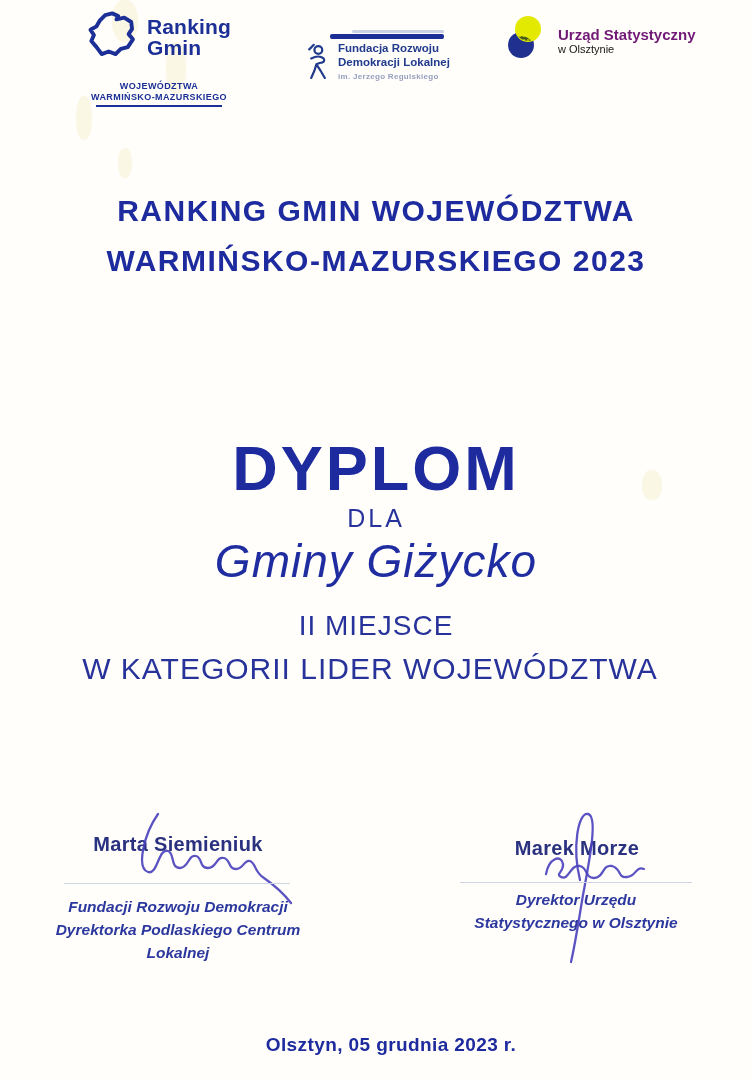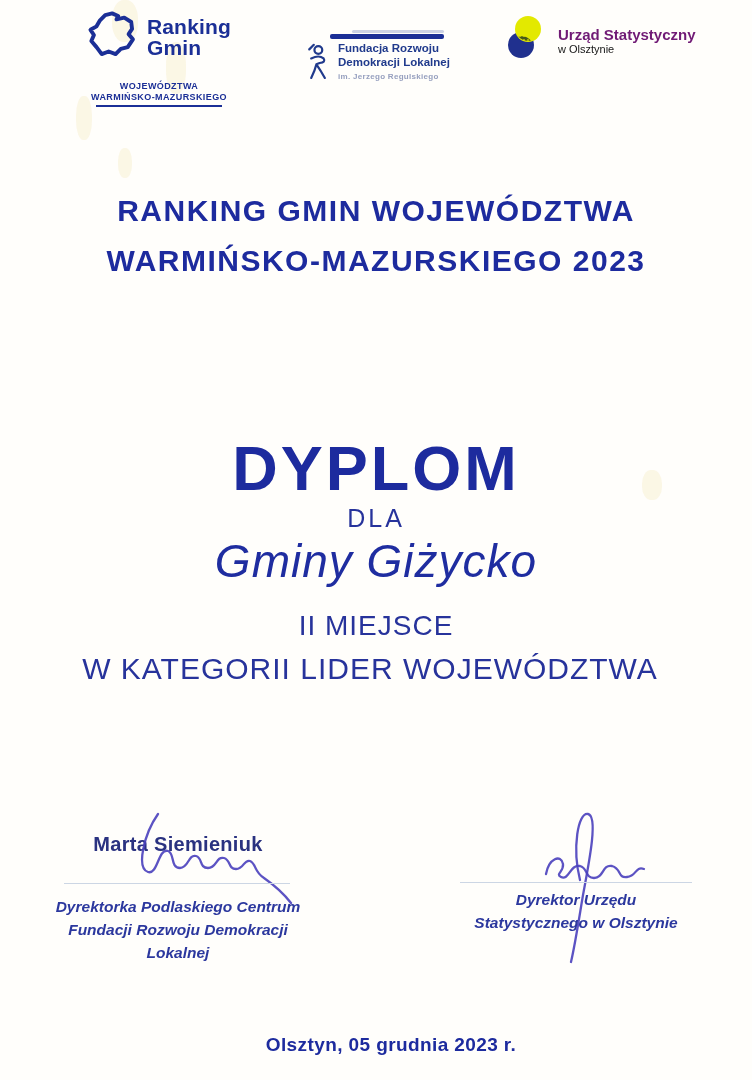--- a/index.html
+++ b/index.html
@@ -144,25 +144,26 @@
   <div class="abs recipient">Gminy Giżycko</div>
   <div class="abs place">II MIEJSCE</div>
   <div class="abs category">W KATEGORII LIDER WOJEWÓDZTWA</div>
 
   <div class="abs sig-name sig-name-left">Marta Siemieniuk</div>
   <svg class="abs sig-svg" style="left:90px;top:806px;" width="230" height="120" viewBox="0 0 230 120">
     <path d="M68,8 C54,28 46,62 58,66 C68,69 68,42 78,45 C85,47 80,62 90,62 C99,62 98,48 106,50 C113,52 109,62 118,62 C127,62 126,50 134,52 C141,54 138,63 146,63 C154,63 154,53 160,55 C166,57 164,66 174,72 C184,79 194,88 201,97" stroke="#4a40bd" stroke-width="2.3" fill="none" stroke-linecap="round" opacity="0.9"></path>
   </svg>
   <div class="abs sig-line sig-line-left"></div>
   <div class="abs sig-title sig-title-left">
+    <div>Fundacji Rozwoju Demokracji</div>
     <div>Dyrektorka Podlaskiego Centrum</div>
-    <div>Fundacji Rozwoju Demokracji</div>
     <div>Lokalnej</div>
   </div>
 
+  <div class="abs sig-name sig-name-right">Marek Morze</div>
   <svg class="abs sig-svg" style="left:450px;top:800px;" width="260" height="175" viewBox="0 0 260 175">
     <path d="M130,80 C122,48 128,12 138,14 C148,16 140,58 133,95 C128,125 125,145 121,162" stroke="#4a40bd" stroke-width="2.3" fill="none" stroke-linecap="round" opacity="0.9"></path>
     <path d="M96,74 C99,58 111,54 113,64 C114,72 105,74 111,77 C119,81 120,64 130,66 C138,68 135,78 144,78 C154,78 152,64 162,66 C172,69 167,78 177,77 C187,76 185,66 194,69" stroke="#4a40bd" stroke-width="2.3" fill="none" stroke-linecap="round" opacity="0.9"></path>
   </svg>
   <div class="abs sig-line sig-line-right"></div>
   <div class="abs sig-title sig-title-right">
     <div>Dyrektor Urzędu</div>
     <div>Statystycznego w Olsztynie</div>
   </div>
 

